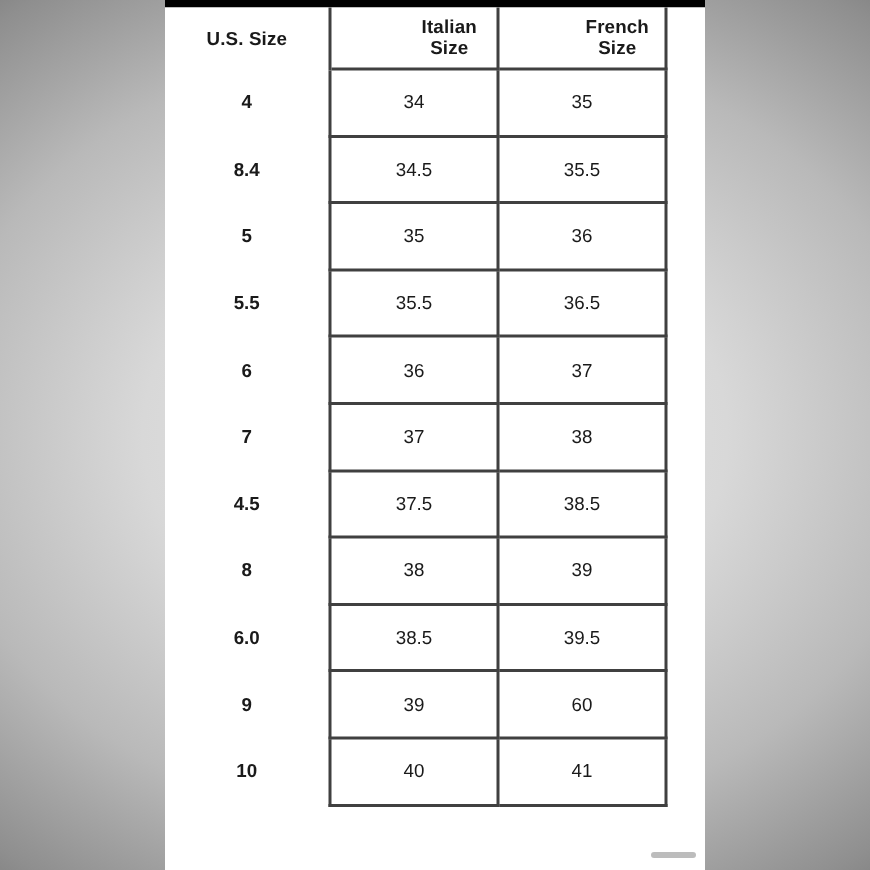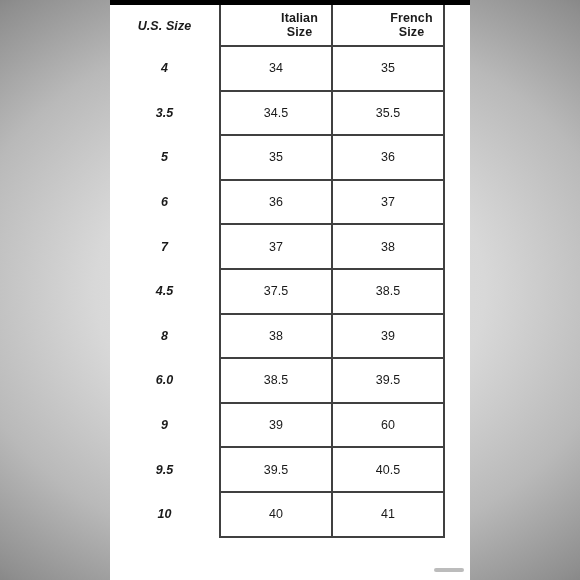--- a/index.html
+++ b/index.html
@@ -76,21 +76,20 @@
   }
   table.size-table th.us {
     font-weight: bold;
     border-left: none;
   }
   
   table.size-table td.us,
   table.size-table th.us {
     border-top: none;
     border-bottom: none;
-    font-style: italic;
   }
   
   table.size-table td.pad,
   table.size-table th.pad {
     border-right: none;
     border-top: none;
     border-bottom: none;
   }
   
   table.size-table thead th.mid {
@@ -134,32 +133,38 @@
         </tr>
       </thead>
       <tbody>
         <tr>
           <td class="us">4</td>
           <td>34</td>
           <td>35</td>
           <td class="pad"></td>
         </tr>
         <tr>
-          <td class="us">3.5</td>
+          <td class="us">8.4</td>
           <td>34.5</td>
           <td>35.5</td>
           <td class="pad"></td>
         </tr>
         <tr>
           <td class="us">5</td>
           <td>35</td>
           <td>36</td>
           <td class="pad"></td>
         </tr>
         <tr>
+          <td class="us">5.5</td>
+          <td>35.5</td>
+          <td>36.5</td>
+          <td class="pad"></td>
+        </tr>
+        <tr>
           <td class="us">6</td>
           <td>36</td>
           <td>37</td>
           <td class="pad"></td>
         </tr>
         <tr>
           <td class="us">7</td>
           <td>37</td>
           <td>38</td>
           <td class="pad"></td>
@@ -182,26 +187,20 @@
           <td>39.5</td>
           <td class="pad"></td>
         </tr>
         <tr>
           <td class="us">9</td>
           <td>39</td>
           <td>60</td>
           <td class="pad"></td>
         </tr>
         <tr>
-          <td class="us">9.5</td>
-          <td>39.5</td>
-          <td>40.5</td>
-          <td class="pad"></td>
-        </tr>
-        <tr>
           <td class="us">10</td>
           <td>40</td>
           <td>41</td>
           <td class="pad"></td>
         </tr>
       </tbody>
     </table>
 
     <div id="scroll-hint"></div>
   </div>

